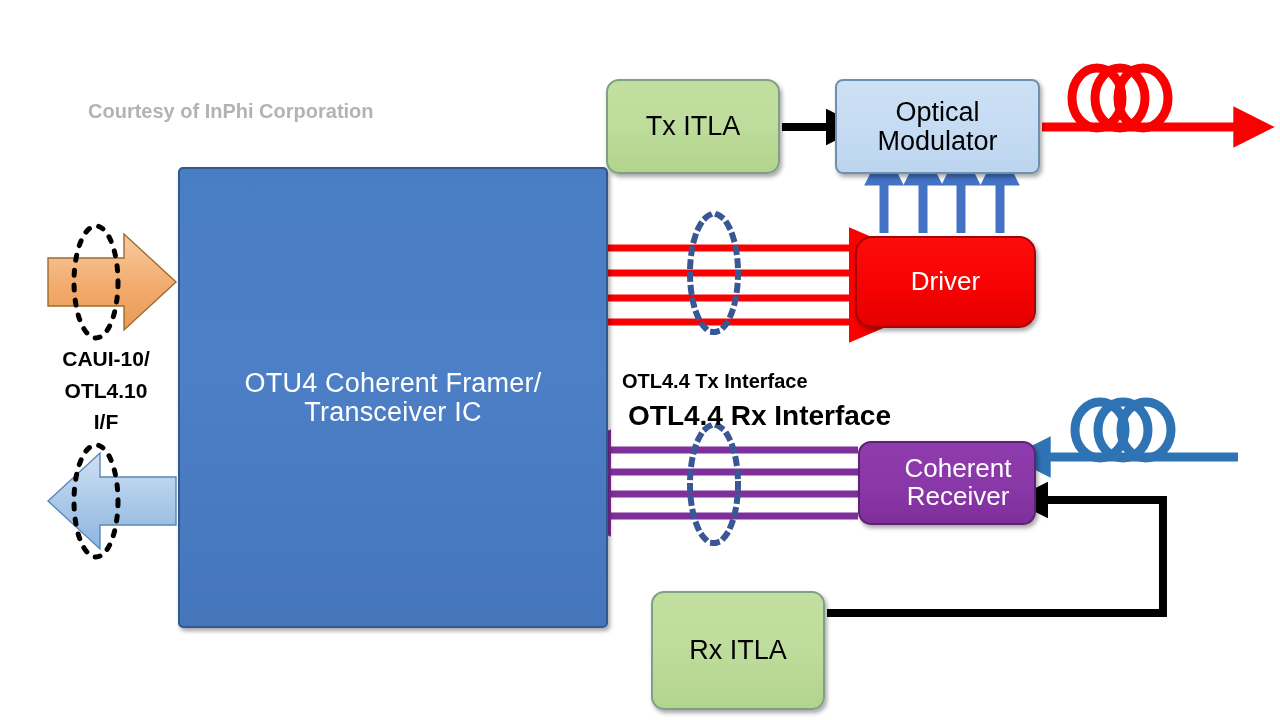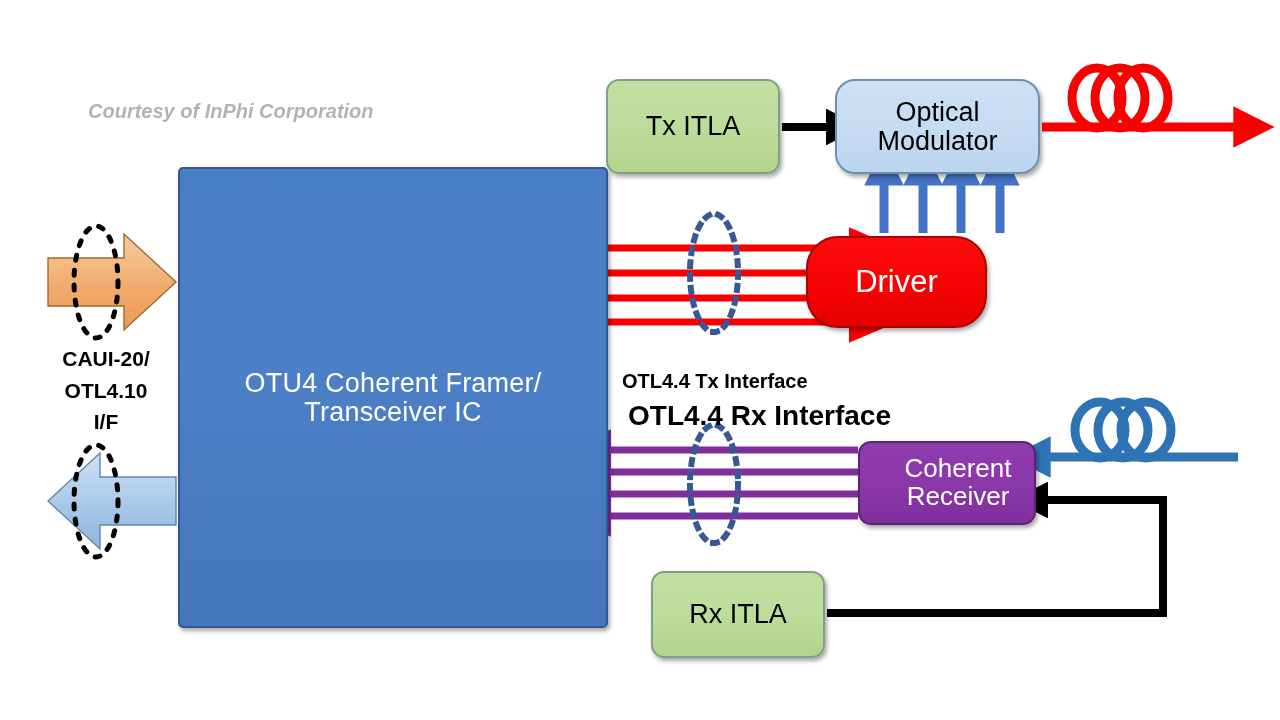--- a/index.html
+++ b/index.html
@@ -54,47 +54,47 @@
   
   .green-box {
     background: linear-gradient(to bottom, #c2dfa0 0%, #bedc9b 50%, #b2d48c 100%);
     border: 2px solid #7f9f86;
     color: #000000;
     border-radius: 13px;
     box-shadow: 2px 3px 4px rgba(0,0,0,0.35);
     font-size: 27px;
   }
   #tx-itla { left: 606px; top: 79px; width: 174px; height: 95px; }
-  #rx-itla { left: 651px; top: 571px; width: 174px; height: 87px; text-align: center; }
+  #rx-itla { left: 651px; top: 591px; width: 174px; height: 119px; text-align: center; }
 
   
   #optical-modulator {
     left: 835px;
     top: 79px;
     width: 205px;
     height: 95px;
     background: linear-gradient(to bottom, #cde0f4 0%, #c6dcf3 50%, #bcd5ef 100%);
     border: 2px solid #6f8fae;
-    border-radius: 20px;
+    border-radius: 8px;
     color: #000000;
     font-size: 27px;
     box-shadow: 2px 3px 4px rgba(0,0,0,0.35);
   }
 
   
   #driver {
-    left: 806px;
+    left: 855px;
     top: 236px;
     width: 181px;
     height: 92px;
     background: linear-gradient(to bottom, #fd0d0d 0%, #f70202 55%, #e40000 100%);
     border: 2px solid #a50505;
-    border-radius: 32px;
+    border-radius: 17px;
     color: #ffffff;
-    font-size: 31px;
+    font-size: 26px;
     box-shadow: 2px 3px 4px rgba(0,0,0,0.35);
   }
 
   
   #coherent-receiver {
     left: 858px;
     top: 441px;
     width: 178px;
     height: 84px;
     background: linear-gradient(to bottom, #8e3cad 0%, #8a37a8 55%, #7f2f9c 100%);
@@ -111,21 +111,20 @@
     position: absolute;
     font-weight: bold;
     color: #000000;
     z-index: 6;
     white-space: pre-line;
   }
   #courtesy-label {
     left: 88px;
     top: 100px;
     font-size: 20px;
-    font-style: italic;
     color: #b3b3b3;
     font-weight: bold;
   }
   #caui-label {
     left: 45px;
     top: 343px;
     width: 122px;
     font-size: 21px;
     text-align: center;
     line-height: 1.5;
@@ -251,21 +250,21 @@
     <span>Driver</span>
   </div>
 
   <div class="node" id="coherent-receiver">
     <span>Coherent
 Receiver</span>
   </div>
 
   <div class="label" id="courtesy-label">Courtesy of InPhi Corporation</div>
 
-  <div class="label" id="caui-label">CAUI-20/
+  <div class="label" id="caui-label">CAUI-10/
 OTL4.10
 I/F</div>
 
   <div class="label" id="otl-tx-label">OTL4.4 Tx Interface</div>
 
   <div class="label" id="otl-rx-label">OTL4.4 Rx Interface</div>
 
 </div>
 
 </body></html>

